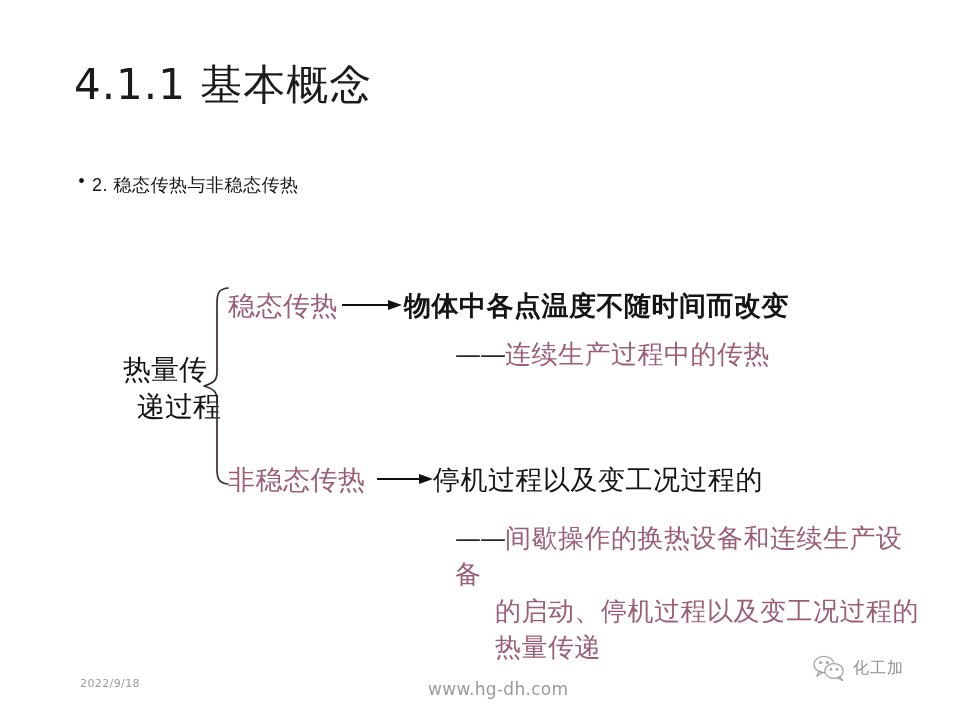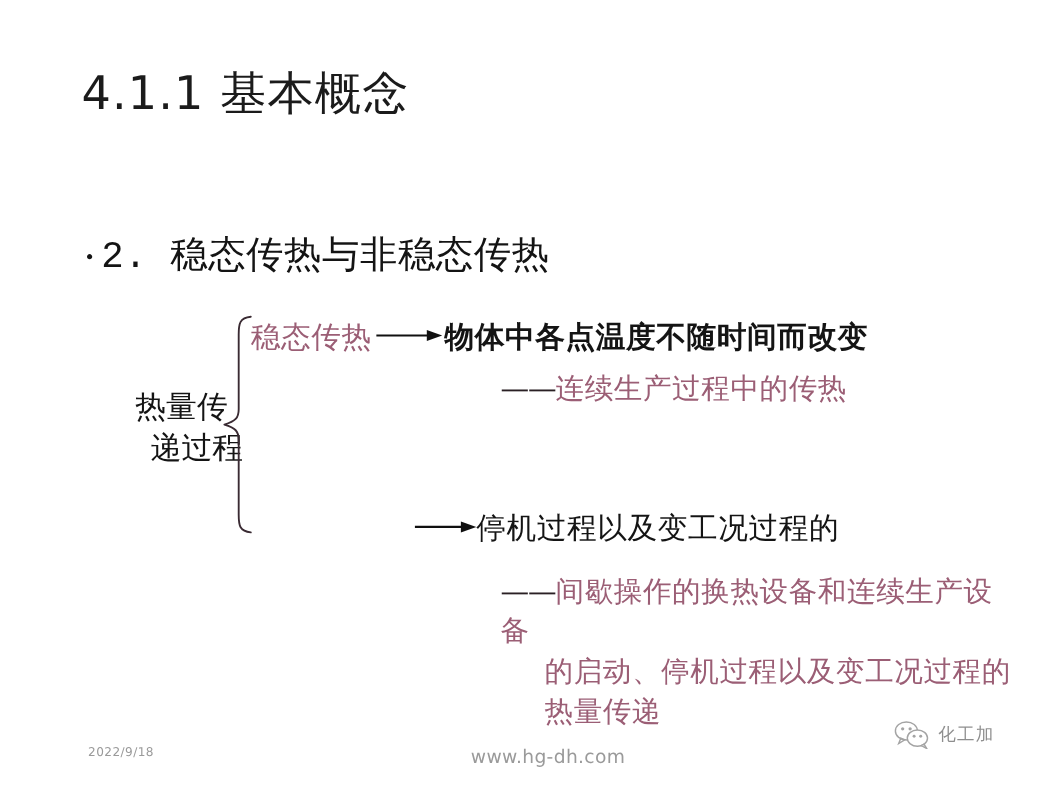--- a/index.html
+++ b/index.html
@@ -46,25 +46,24 @@
   }
   .bullet-dot {
     font-size: 20px;
     line-height: 1;
     color: #141414;
     margin-right: 7px;
     position: relative;
     top: -3px;
   }
   .bullet-text {
-    font-size: 34px;
-    color: #141414;
-    font-family: Liberation Mono, monospace;
-    letter-spacing: 0.5px;
-    margin-top: 36px;
+    font-size: 18px;
+    color: #141414;
+    font-family: Liberation Sans, sans-serif;
+    letter-spacing: 0.5px;
   }
 
   
   .diagram {
     position: absolute;
     left: 0;
     top: 0;
     width: 960px;
     height: 720px;
     pointer-events: none;
@@ -202,20 +201,21 @@
       <line x1="0" y1="8" x2="48" y2="8" stroke="#101010" stroke-width="2"></line>
       <polygon points="46,3 60,8 46,13" fill="#101010"></polygon>
     </svg>
 
     <div class="def-text def-steady">物体中各点温度不随时间而改变</div>
 
     <div class="note note-steady">
       <span class="dash">——</span><span>连续生产过程中的传热</span>
     </div>
 
+    <div class="branch-label branch-unsteady">非稳态传热</div>
 
     <svg class="arrow-svg arrow-unsteady" viewBox="0 0 56 16">
       <line x1="0" y1="8" x2="44" y2="8" stroke="#101010" stroke-width="2"></line>
       <polygon points="42,3 56,8 42,13" fill="#101010"></polygon>
     </svg>
 
     <div class="def-text def-unsteady">停机过程以及变工况过程的</div>
 
     <div class="note note-unsteady">
       <span class="dash">——</span><span>间歇操作的换热设备和连续生产设备</span>

